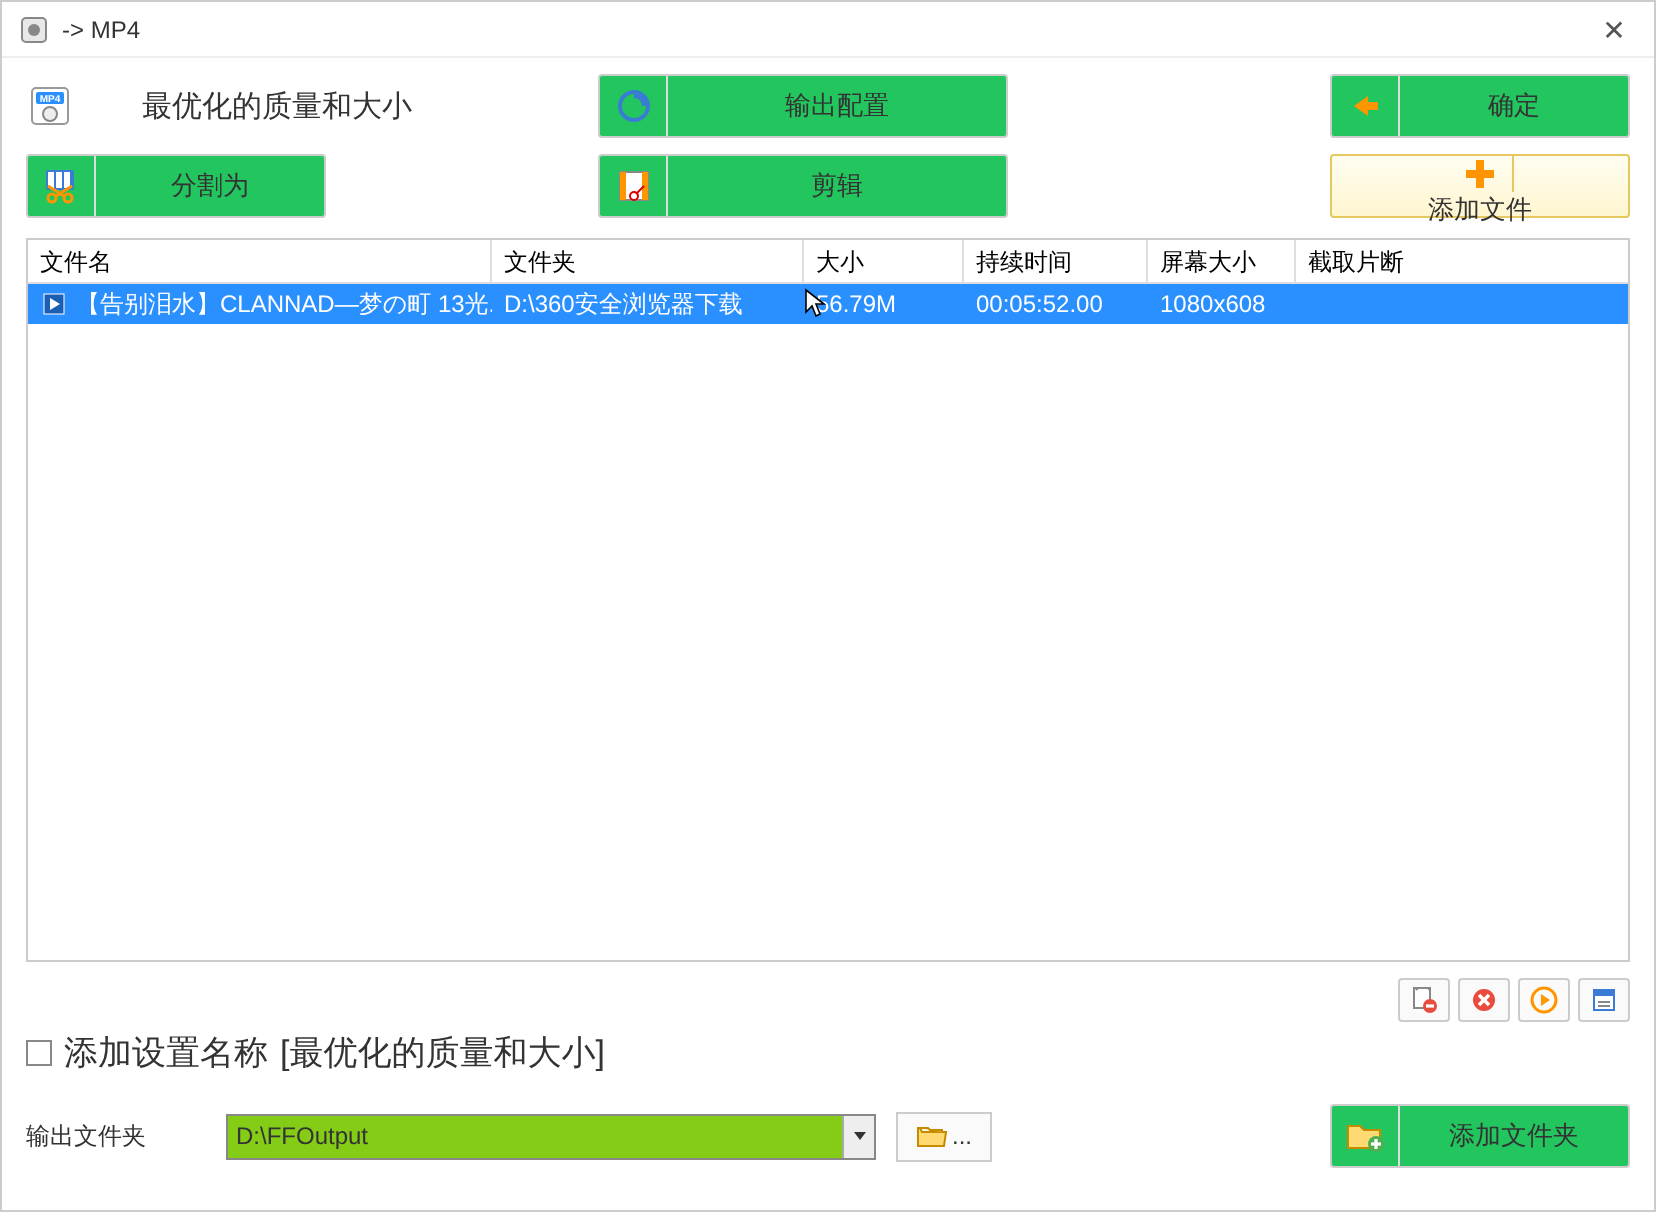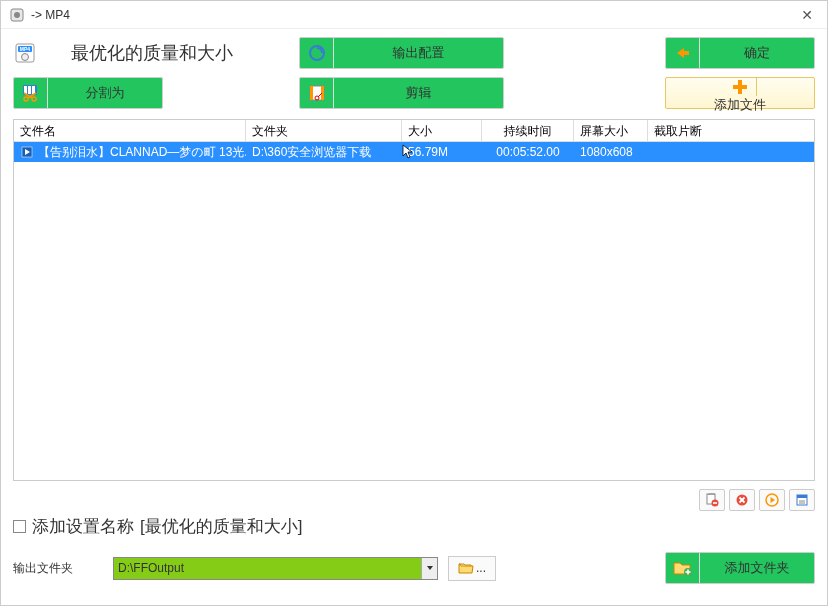--- a/index.html
+++ b/index.html
@@ -6,21 +6,21 @@
 body { font-family: "Microsoft YaHei", Arial, sans-serif; font-size: 12px; background: #fff; color: #333; width: 828px; height: 606px; overflow: hidden; border: 1px solid #ccc; position: relative; }
 .titlebar { height: 28px; display: flex; align-items: center; padding: 0 8px; border-bottom: 1px solid #eee; }
 .title-icon { width: 16px; height: 16px; margin-right: 6px; display:flex; align-items:center; justify-content:center;}
 .title-text { flex: 1; font-size: 12px; color: #333; }
 .close-btn { width: 24px; height: 24px; display: flex; align-items: center; justify-content: center; cursor: pointer; font-size: 14px; color: #555; }
 
 .toolbar { padding: 8px 12px 4px 12px; display: flex; flex-direction: column; gap: 8px; }
 .toolbar-row { display: flex; align-items: center; gap: 8px; }
 .left-group { display: flex; align-items: center; width: 260px; gap: 8px; }
 .left-icon { width: 24px; height: 24px; display:flex; align-items:center; justify-content:center; }
-.left-label { font-size: 18px; color: #333; padding-left: 26px;}
+.left-label { font-size: 15px; color: #333; padding-left: 26px;}
 .btn { border: 1px solid #ccc; background: #22c55e; height: 32px; display: flex; align-items: center; cursor: pointer; border-radius: 2px; }
 .btn-mid { width: 205px; margin-left: 18px;}
 .btn-right { width: 150px; margin-left: auto; }
 .btn-split { width: 150px; }
 .btn-icon { width: 34px; height: 100%; display: flex; align-items: center; justify-content: center; border-right: 1px solid #ddd; }
 .btn-label { flex: 1; text-align: center; font-size: 13px; }
 
 .btn-addfile { background: linear-gradient(#fffdf0,#fff6d0); border-color: #e6c760; flex-direction: column; }
 
 .table-wrap { margin: 6px 12px 0 12px; border: 1px solid #ccc; height: 362px; overflow: hidden; }
@@ -45,21 +45,21 @@
 .output-label { width: 90px; }
 .combo { width: 325px; height: 23px; border: 1px solid #888; background: #84cc16; display: flex; align-items: center; padding: 0 4px; cursor: pointer; position:relative;}
 .combo-text { flex:1; overflow:hidden;}
 .combo-arrow { width: 16px; height: 100%; display:flex; align-items:center; justify-content:center; background:#eee; border-left:1px solid #aaa; margin-right:-4px;}
 .browse-btn { width: 48px; height: 25px; border: 1px solid #ccc; background: #fafafa; display: flex; align-items: center; justify-content: center; cursor: pointer; gap:2px;}
 .btn-addfolder { width: 150px; height: 32px; margin-left: auto; }
 
 .col-name { width: 232px; }
 .col-folder { width: 156px; }
 .col-size { width: 80px; }
-.col-dur { width: 92px; text-align: center; }
+.col-dur { width: 92px; }
 .col-screen { width: 74px; }
 .col-clip { width: 140px; }
 </style>
 </head>
 <body>
 
 <div class="titlebar">
   <span class="title-icon">
     <svg width="14" height="14" viewBox="0 0 14 14">
         <rect x="1" y="1" width="12" height="12" rx="2" fill="#e8e8e8" stroke="#888"></rect>

